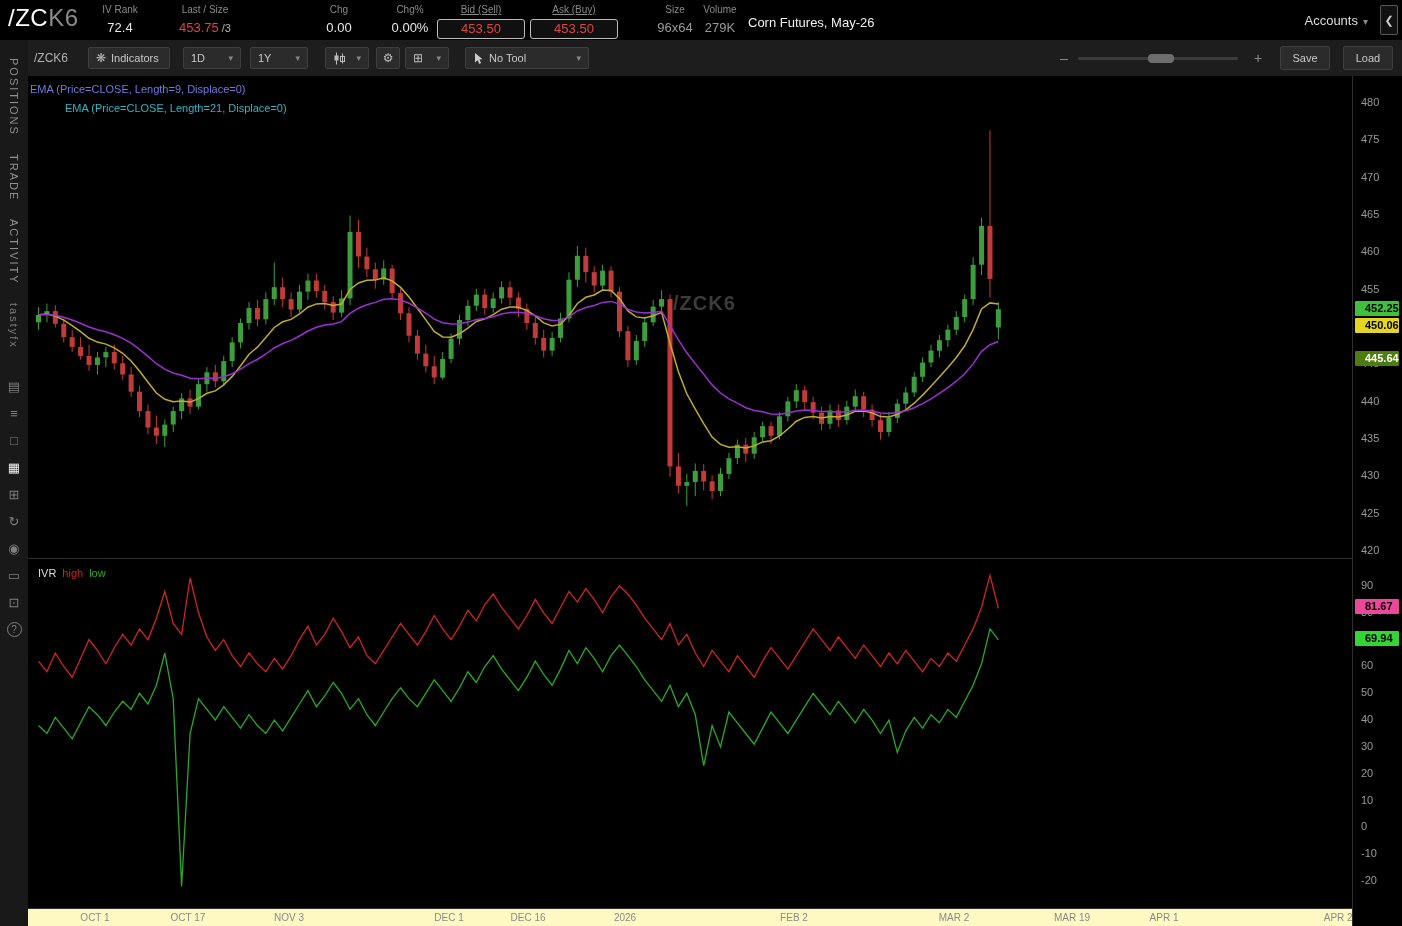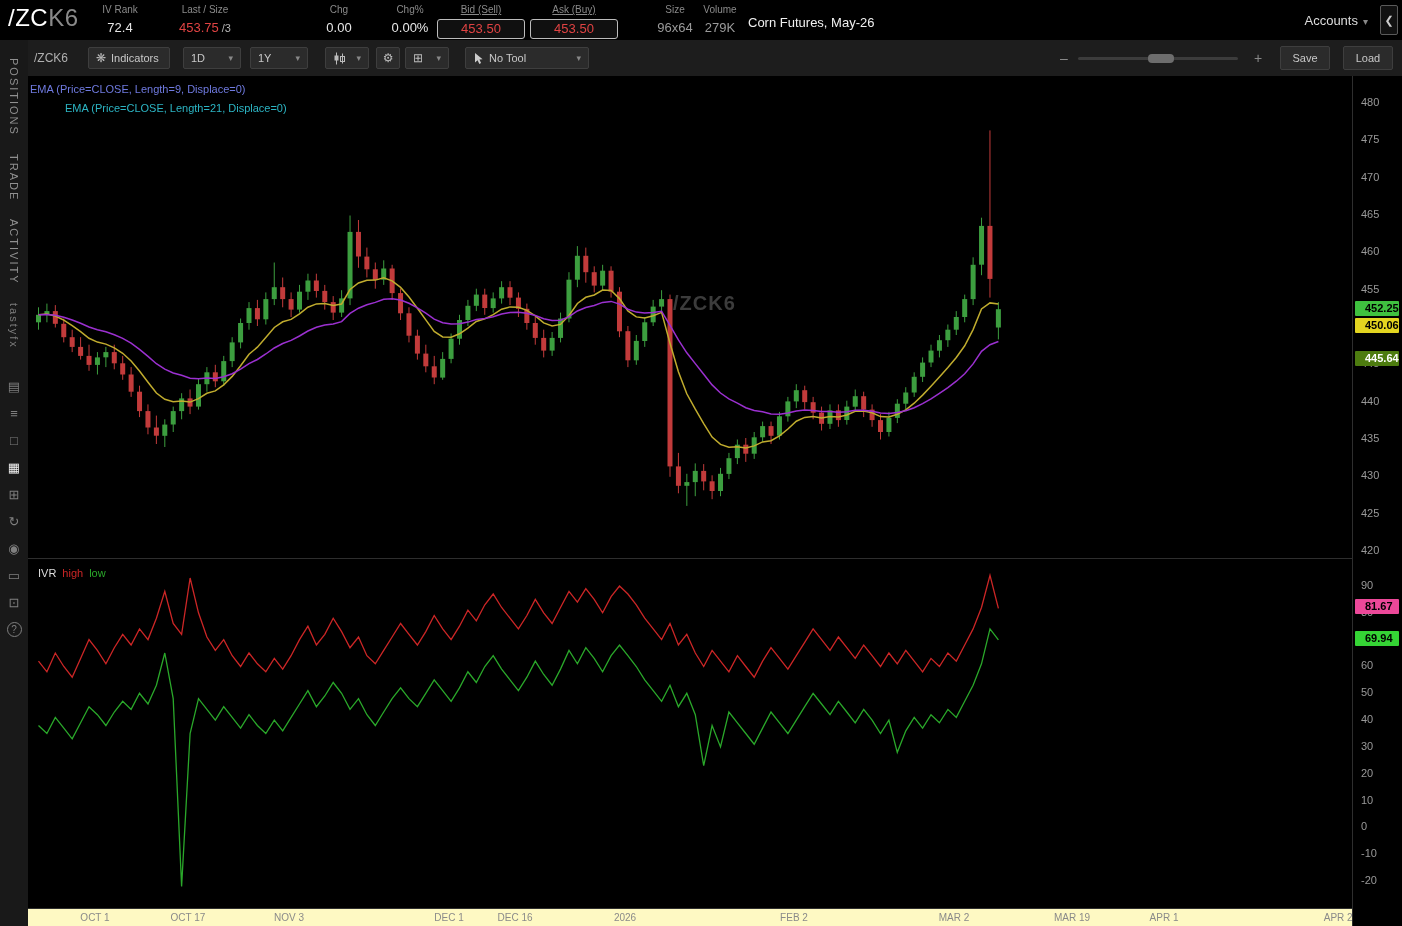--- a/index.html
+++ b/index.html
@@ -461,21 +461,21 @@
       <div class="ivr-legend">
         <span id="lg-ivr" style="color:#ddd">IVR</span><span id="lg-high" style="color: rgb(204, 38, 38);">high</span><span id="lg-low" style="color: rgb(42, 168, 42);">low</span>
       </div>
     </div>
 
     <div class="time-axis" id="time-axis">
         <div class="xlabel" style="left: 67px;">OCT 1</div>
         <div class="xlabel" style="left: 160px;">OCT 17</div>
         <div class="xlabel" style="left: 261px;">NOV 3</div>
         <div class="xlabel" style="left: 421px;">DEC 1</div>
-        <div class="xlabel" style="left: 487px; text-align: center;">DEC 16</div>
+        <div class="xlabel" style="left: 500px; text-align: center;">DEC 16</div>
         <div class="xlabel" style="left: 597px;">2026</div>
         <div class="xlabel" style="left: 766px;">FEB 2</div>
         <div class="xlabel" style="left: 926px;">MAR 2</div>
         <div class="xlabel" style="left: 1044px;">MAR 19</div>
         <div class="xlabel" style="left: 1136px;">APR 1</div>
         <div class="xlabel" style="left: 1313px;">APR 26</div>
       </div>
     <div class="right-axis" id="right-axis">
         <div class="tick" style="top: 19px;">480</div>
         <div class="tick" style="top: 56px;">475</div>

